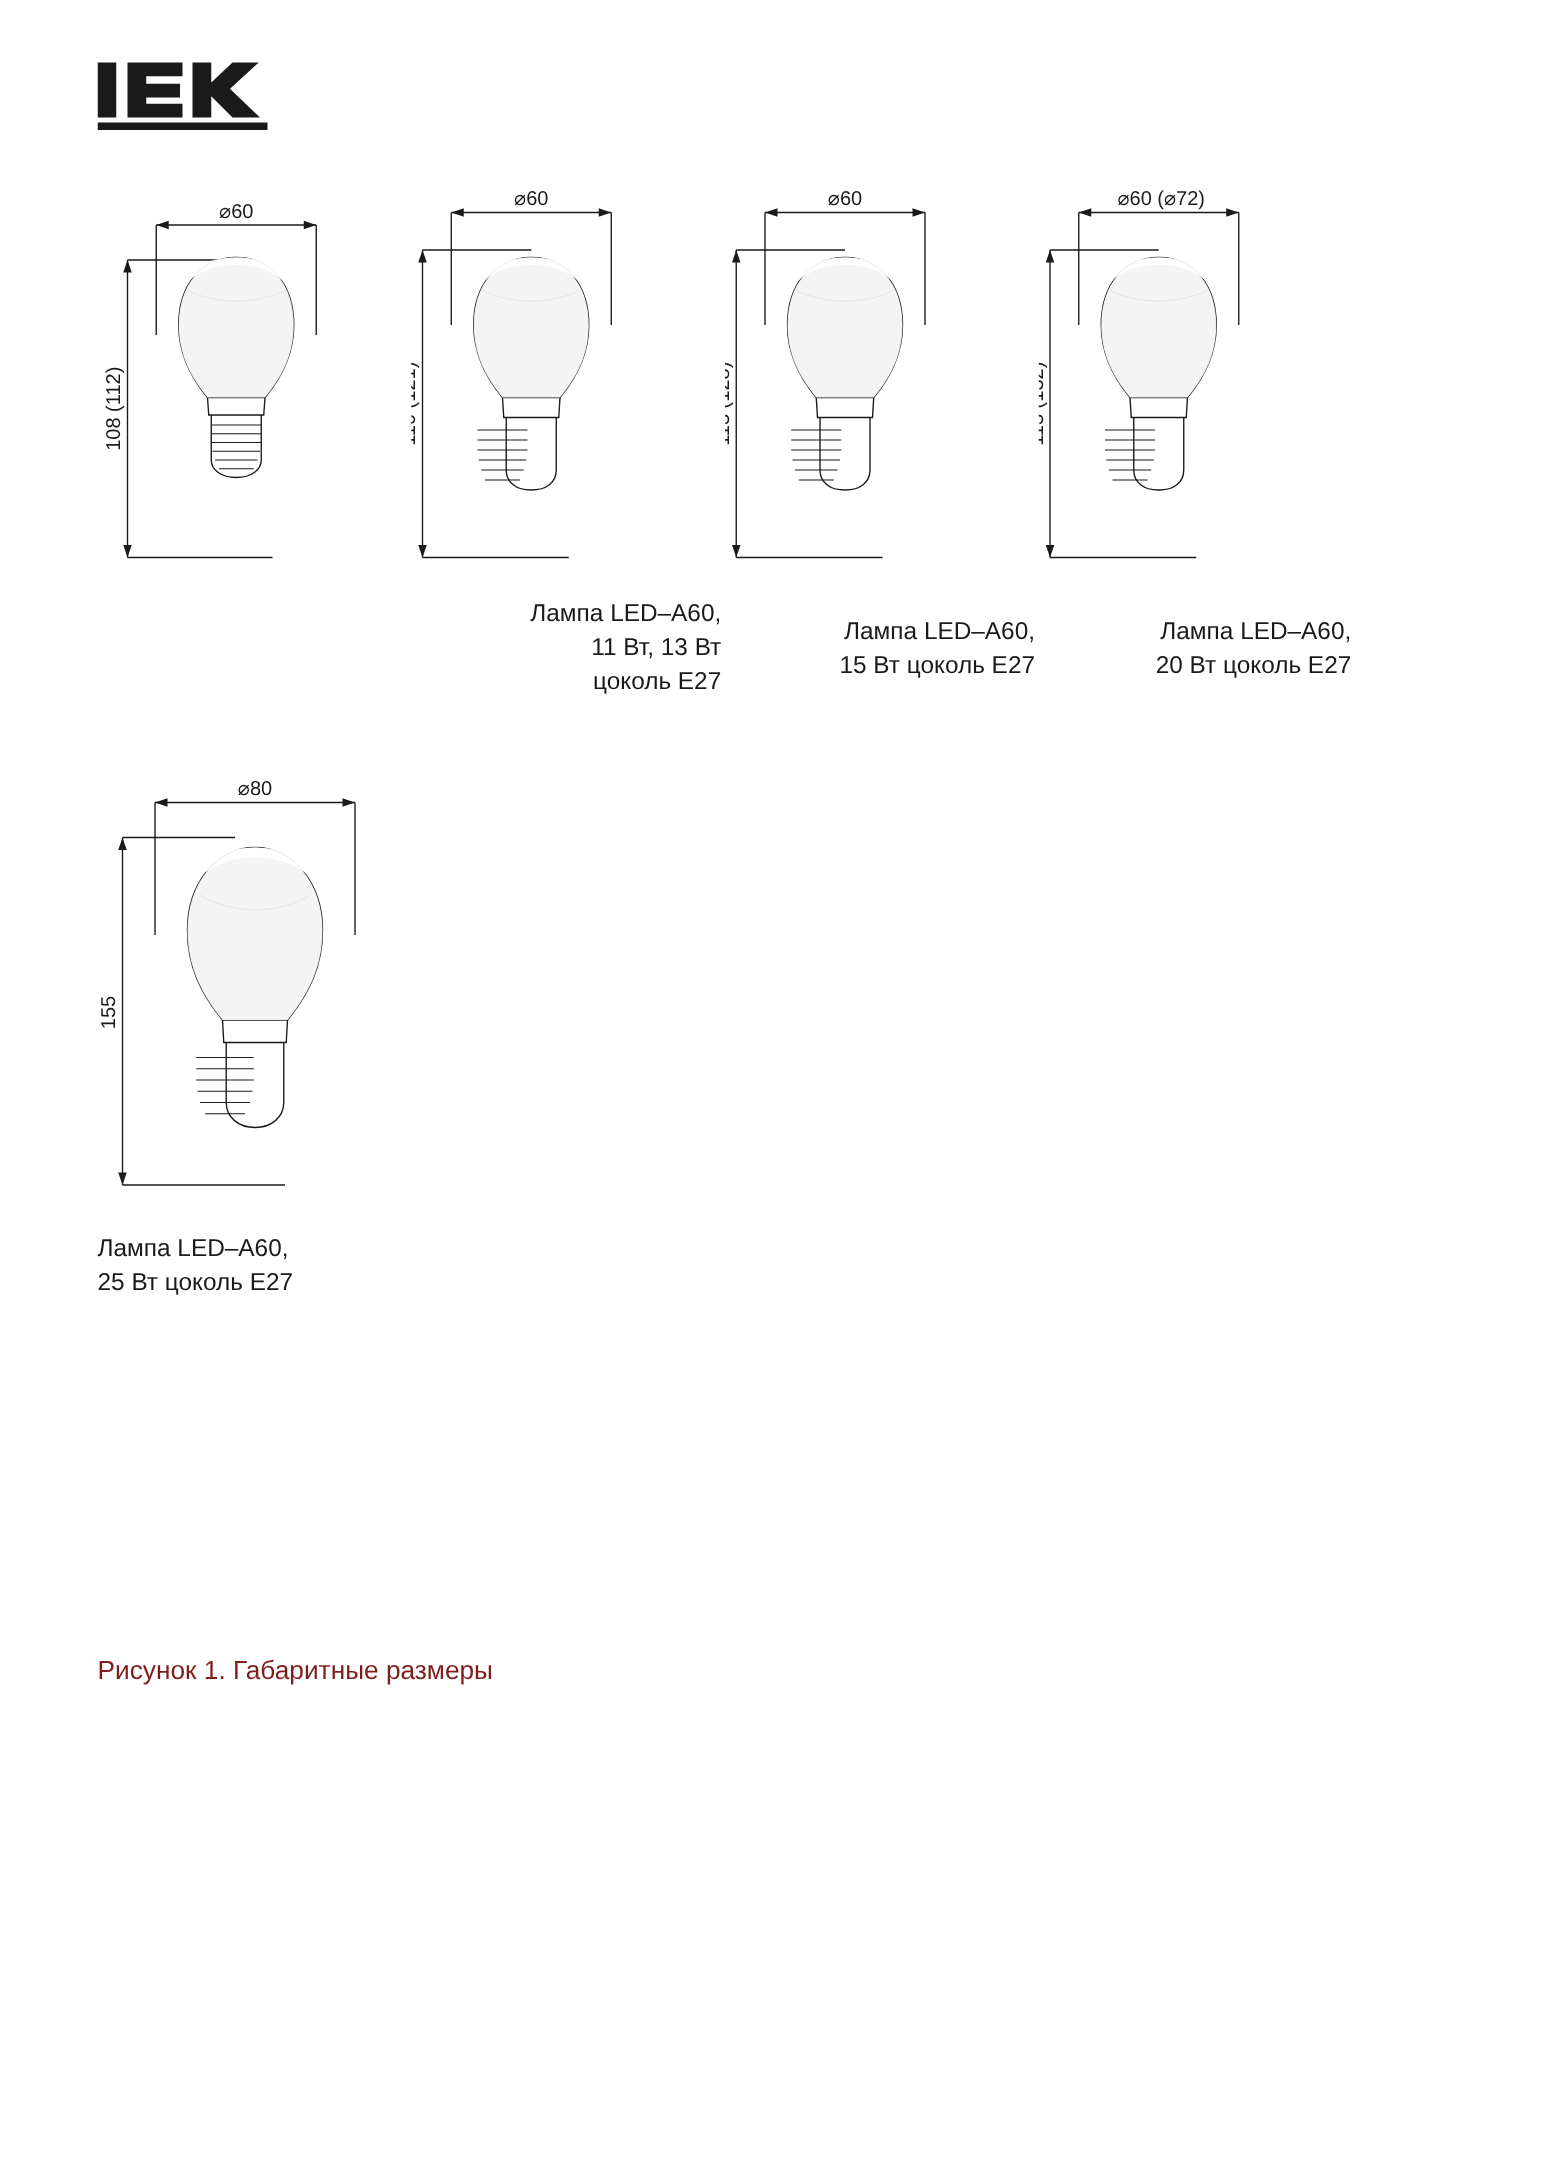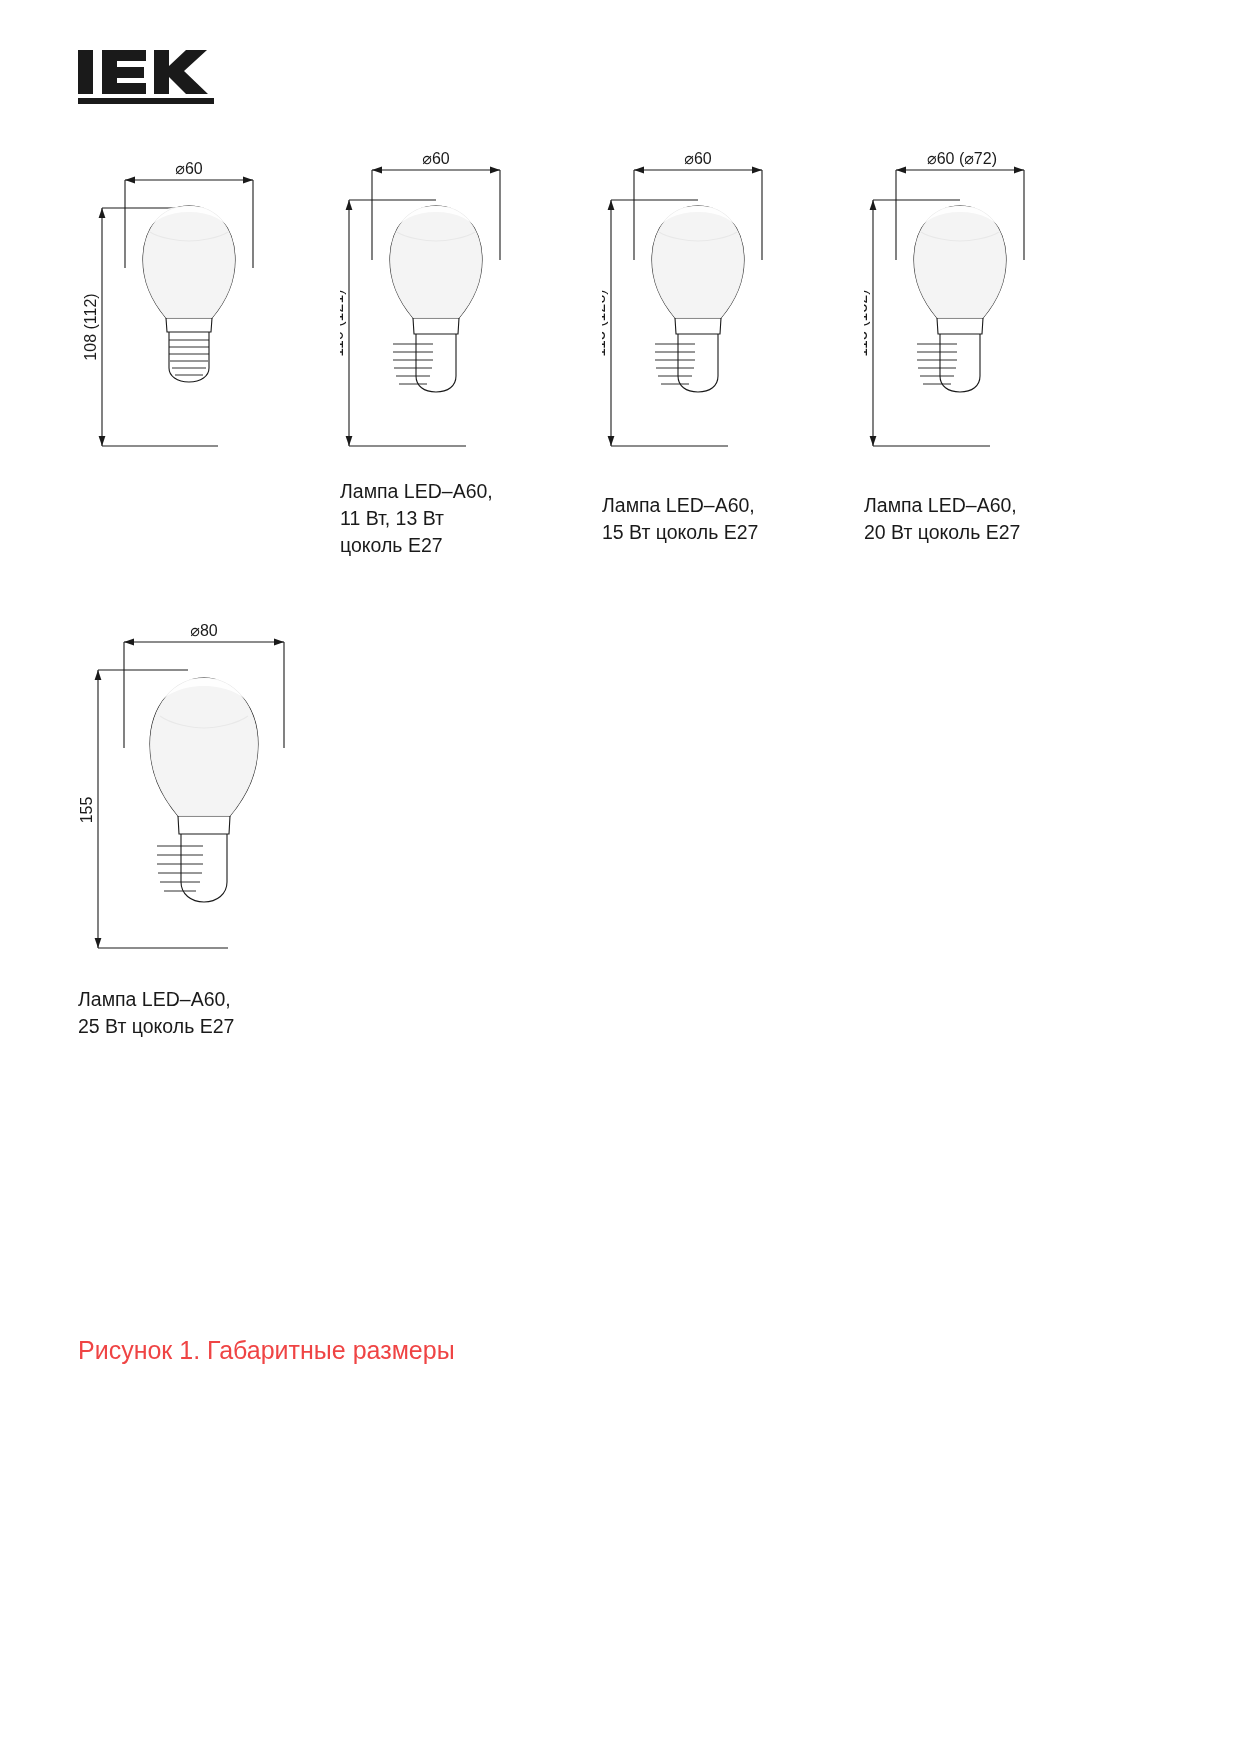--- a/index.html
+++ b/index.html
@@ -25,21 +25,22 @@
     height: 62px;
   }
 
   
   .row-1 {
     position: absolute;
     left: 78px;
     top: 148px;
     width: 1080px;
     display: flex;
-    gap: 12px;
+    gap: 1px;
+    text-align: right;
   }
   .row-2 {
     position: absolute;
     left: 78px;
     top: 620px;
     width: 380px;
   }
   .figure {
     width: 248px;
     margin-right: 2px;
@@ -65,23 +66,22 @@
   .cap-pad-0 { margin-top: 42px; }
   .cap-pad-1 { margin-top: 20px; }
   .cap-pad-2 { margin-top: 34px; }
   .cap-pad-3 { margin-top: 34px; }
 
   
   .fig-title {
     position: absolute;
     left: 78px;
     top: 1325px;
-    font-size: 25px;
-    color: #ef4444;
-    margin-top: 11px;
+    font-size: 21px;
+    color: #7f1d1d;
   }
 
   svg { display: block; }
   svg text {
     font-family: "Liberation Sans", sans-serif;
     fill: #1a1a1a;
   }
 </style>
 </head>
 <body>

